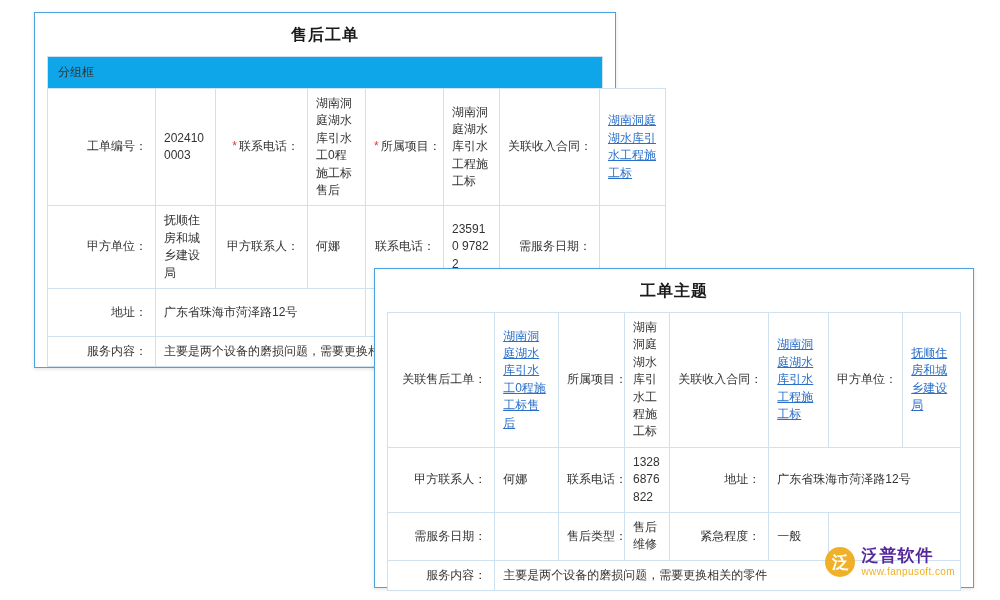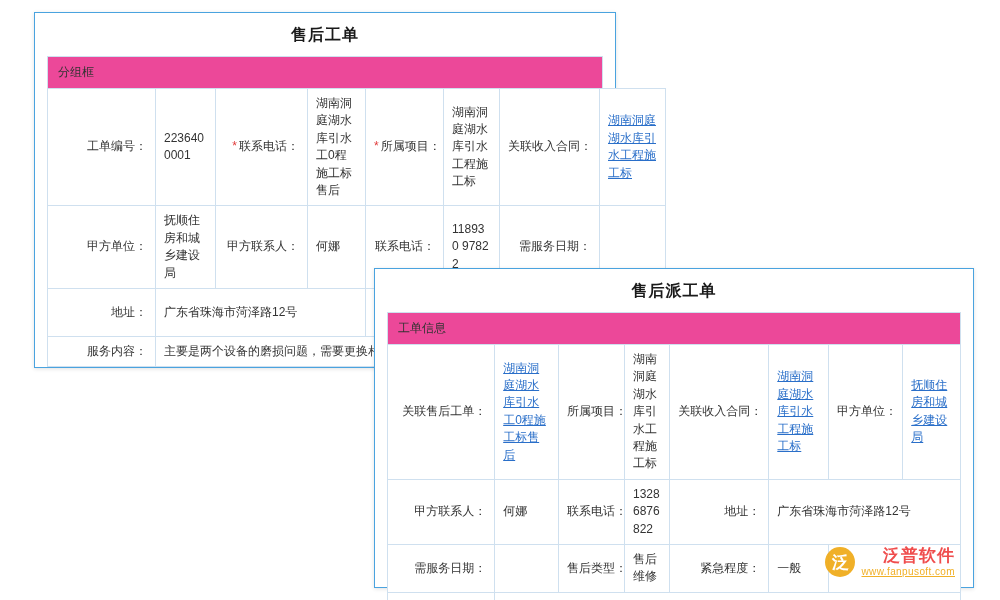--- a/index.html
+++ b/index.html
@@ -30,21 +30,21 @@
     font-size: 16px;
     font-weight: bold;
     color: #1a1a1a;
     padding: 12px 0 10px 0;
     letter-spacing: 1px;
   }
   .win-body {
     padding: 0 10px 10px 10px;
   }
   .group-head {
-    background: #ec4899;
+    background: #0ea5e9;
     border: 1px solid #cfe0ef;
     border-bottom: none;
     font-size: 12px;
     color: #333;
     padding: 7px 10px;
     box-sizing: border-box;
   }
 
   
   table.form {
@@ -121,29 +121,27 @@
     justify-content: center;
     color: #ffffff;
     font-size: 17px;
     font-weight: bold;
     font-family: "Liberation Serif", serif;
   }
   .wm-text { line-height: 1.1; }
   .wm-top {
     font-size: 17px;
     font-weight: bold;
-    color: #ef4444;
+    color: #4c1d95;
     letter-spacing: 1px;
-    text-align: right;
   }
   .wm-bot {
     font-size: 10px;
     color: #f0ac1d;
     letter-spacing: 0.4px;
-    text-decoration: underline;
   }
 </style>
 </head>
 <body>
 
 <div class="root">
 
   <div class="win" id="win1">
     <div class="win-title">售后工单</div>
     <div class="win-body">
@@ -155,41 +153,41 @@
           <col style="width:92px">
           <col style="width:58px">
           <col style="width:78px">
           <col style="width:56px">
           <col style="width:100px">
           <col style="width:66px">
         </colgroup>
         <tbody>
           <tr>
             <td class="lbl">工单编号：</td>
-            <td class="val">223640 0001</td>
+            <td class="val">202410 0003</td>
             <td class="lbl">
               <span class="req">*</span><span>联系电话：</span>
             </td>
             <td class="val">湖南洞庭湖水库引水工0程施工标售后</td>
             <td class="lbl">
               <span class="req">*</span><span>所属项目：</span>
             </td>
             <td class="val">湖南洞庭湖水库引水工程施工标</td>
             <td class="lbl">关联收入合同：</td>
             <td class="val">
               <a class="link">湖南洞庭湖水库引水工程施工标</a>
             </td>
           </tr>
           <tr>
             <td class="lbl">甲方单位：</td>
             <td class="val">抚顺住房和城乡建设局</td>
             <td class="lbl">甲方联系人：</td>
             <td class="val">何娜</td>
             <td class="lbl">联系电话：</td>
-            <td class="val">118930 97822</td>
+            <td class="val">235910 97822</td>
             <td class="lbl">需服务日期：</td>
             <td class="val"></td>
           </tr>
           <tr>
             <td class="lbl">地址：</td>
             <td class="val" colspan="3">广东省珠海市菏泽路12号</td>
             <td class="lbl">售后类型：</td>
             <td class="val">售后维修</td>
             <td class="lbl">紧急程度：</td>
             <td class="val">一般</td>
@@ -197,23 +195,22 @@
           <tr>
             <td class="lbl">服务内容：</td>
             <td class="val" colspan="7">主要是两个设备的磨损问题，需要更换相关的零件</td>
           </tr>
         </tbody>
       </table>
     </div>
   </div>
 
   <div class="win" id="win2">
-    <div class="win-title">售后派工单</div>
+    <div class="win-title">工单主题</div>
     <div class="win-body">
-      <div class="group-head">工单信息</div>
       <table class="form">
         <colgroup>
           <col style="width:104px">
           <col style="width:62px">
           <col style="width:64px">
           <col style="width:44px">
           <col style="width:96px">
           <col style="width:58px">
           <col style="width:72px">
           <col style="width:56px">

